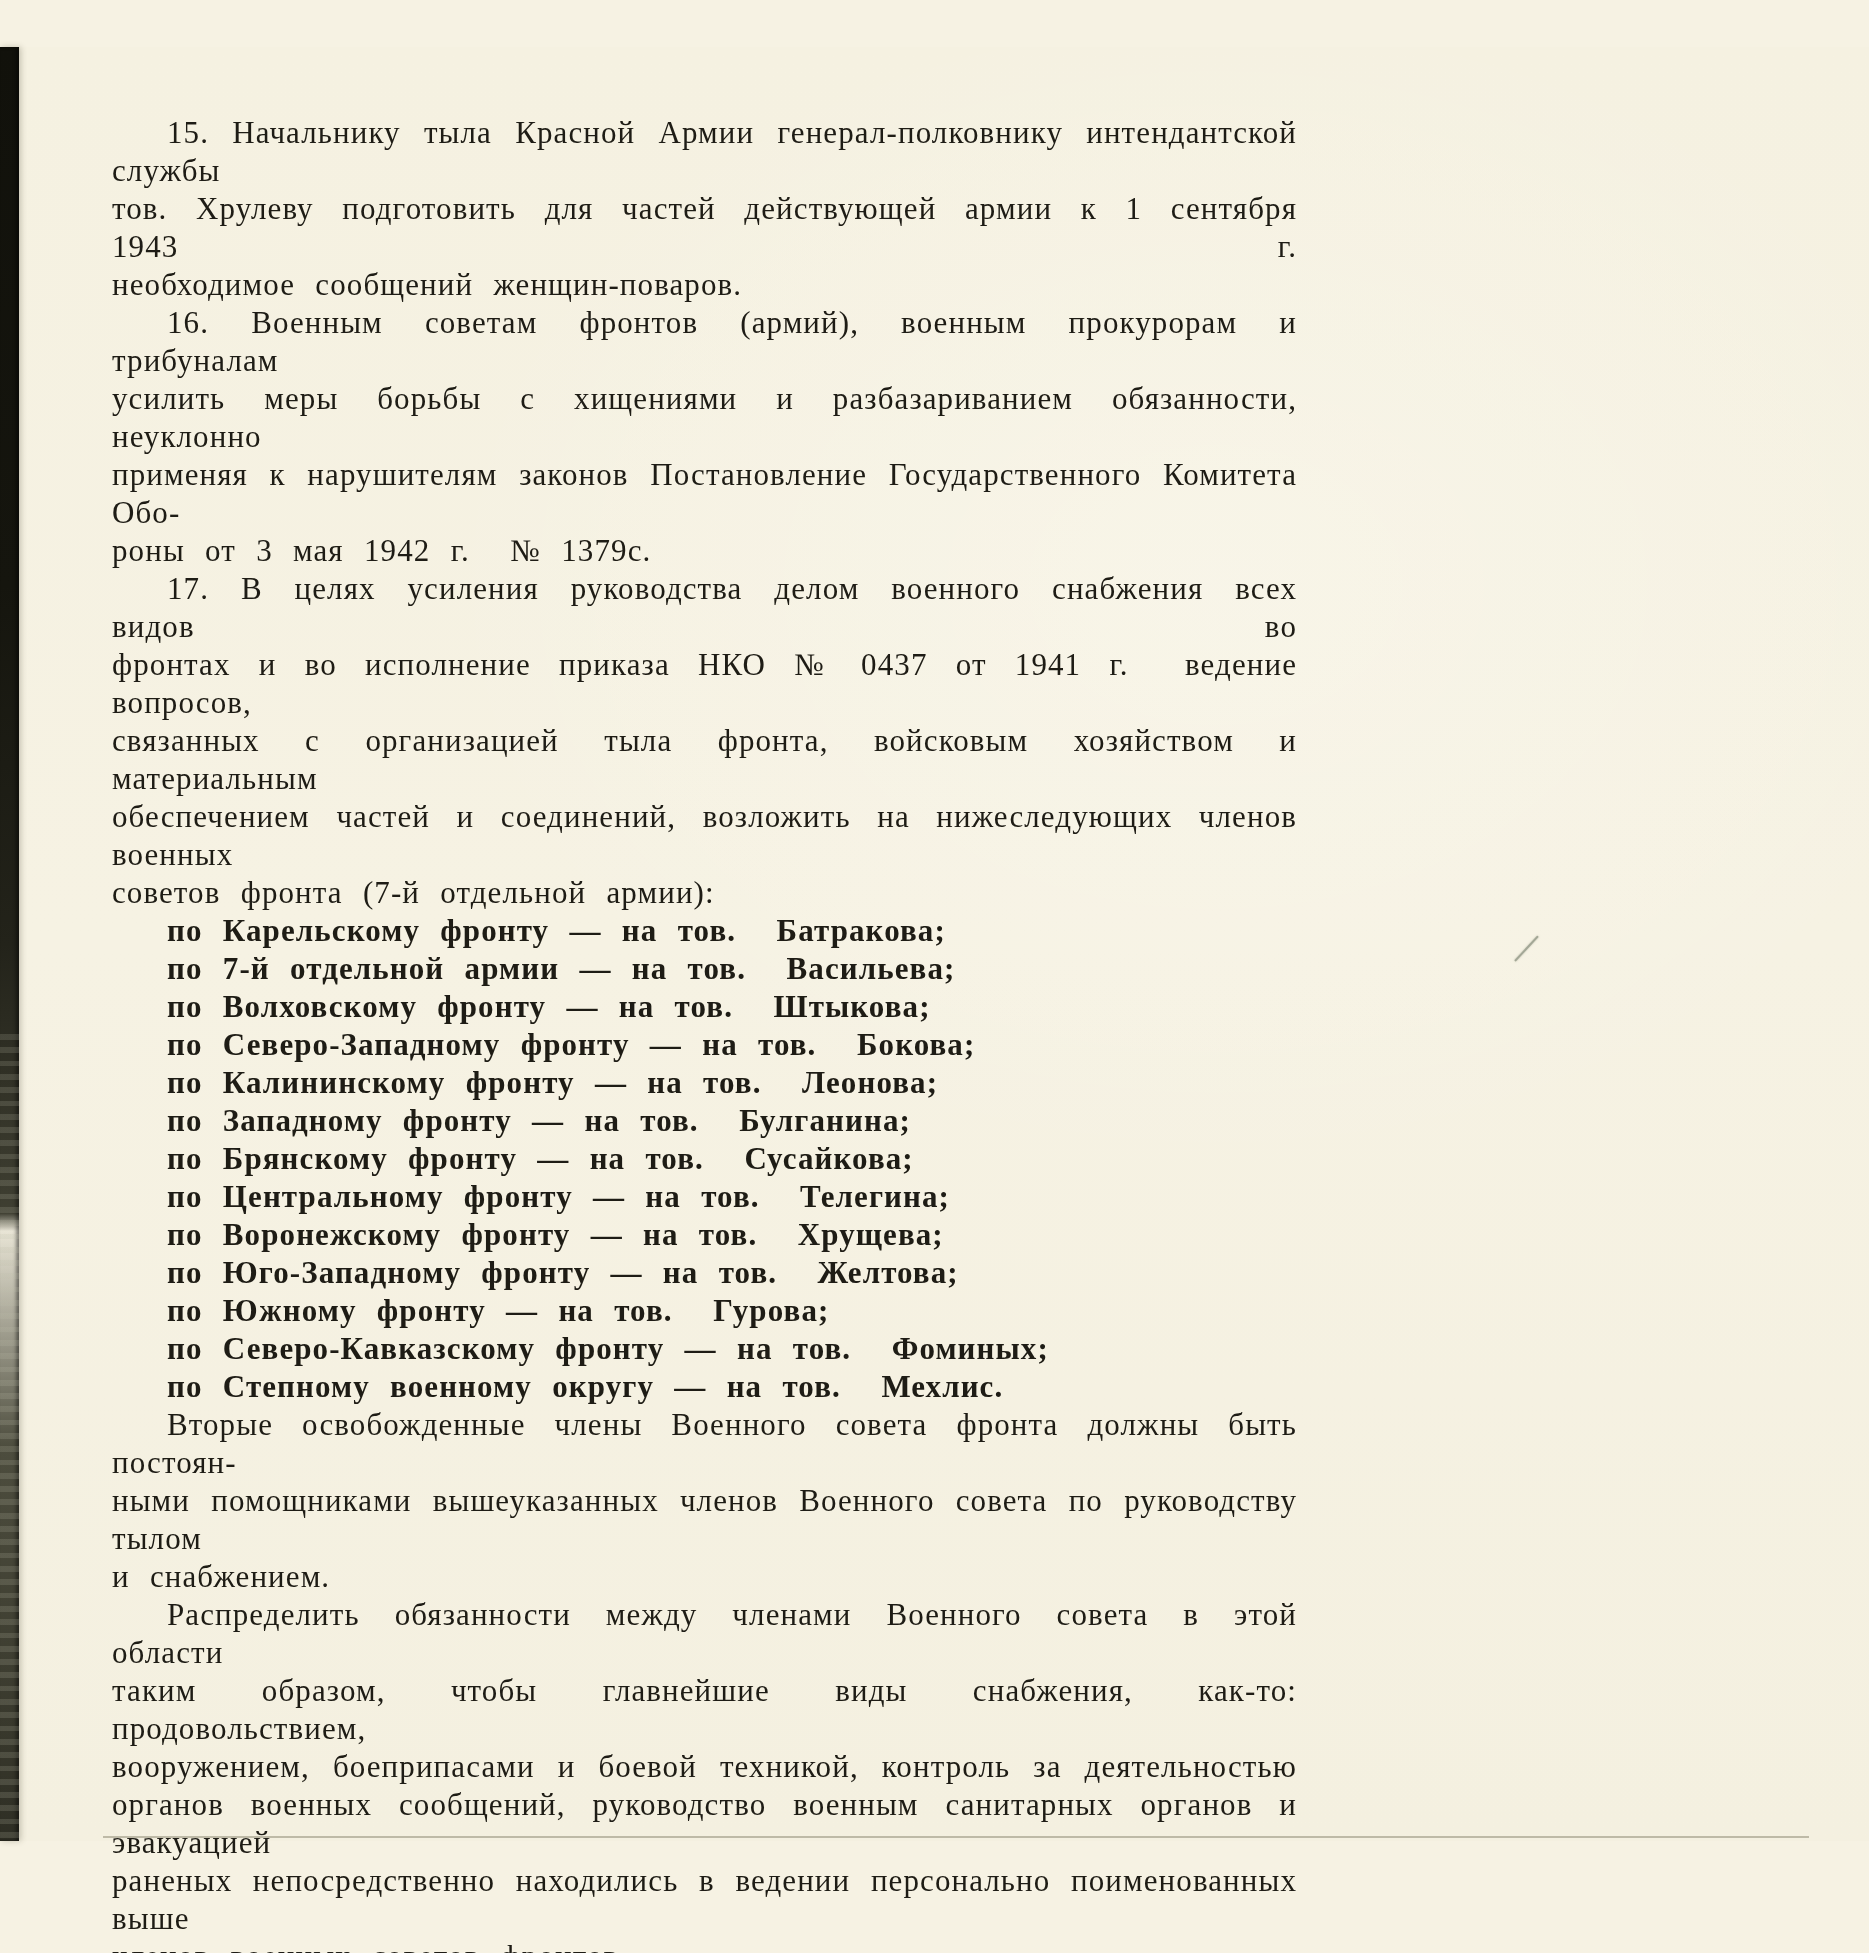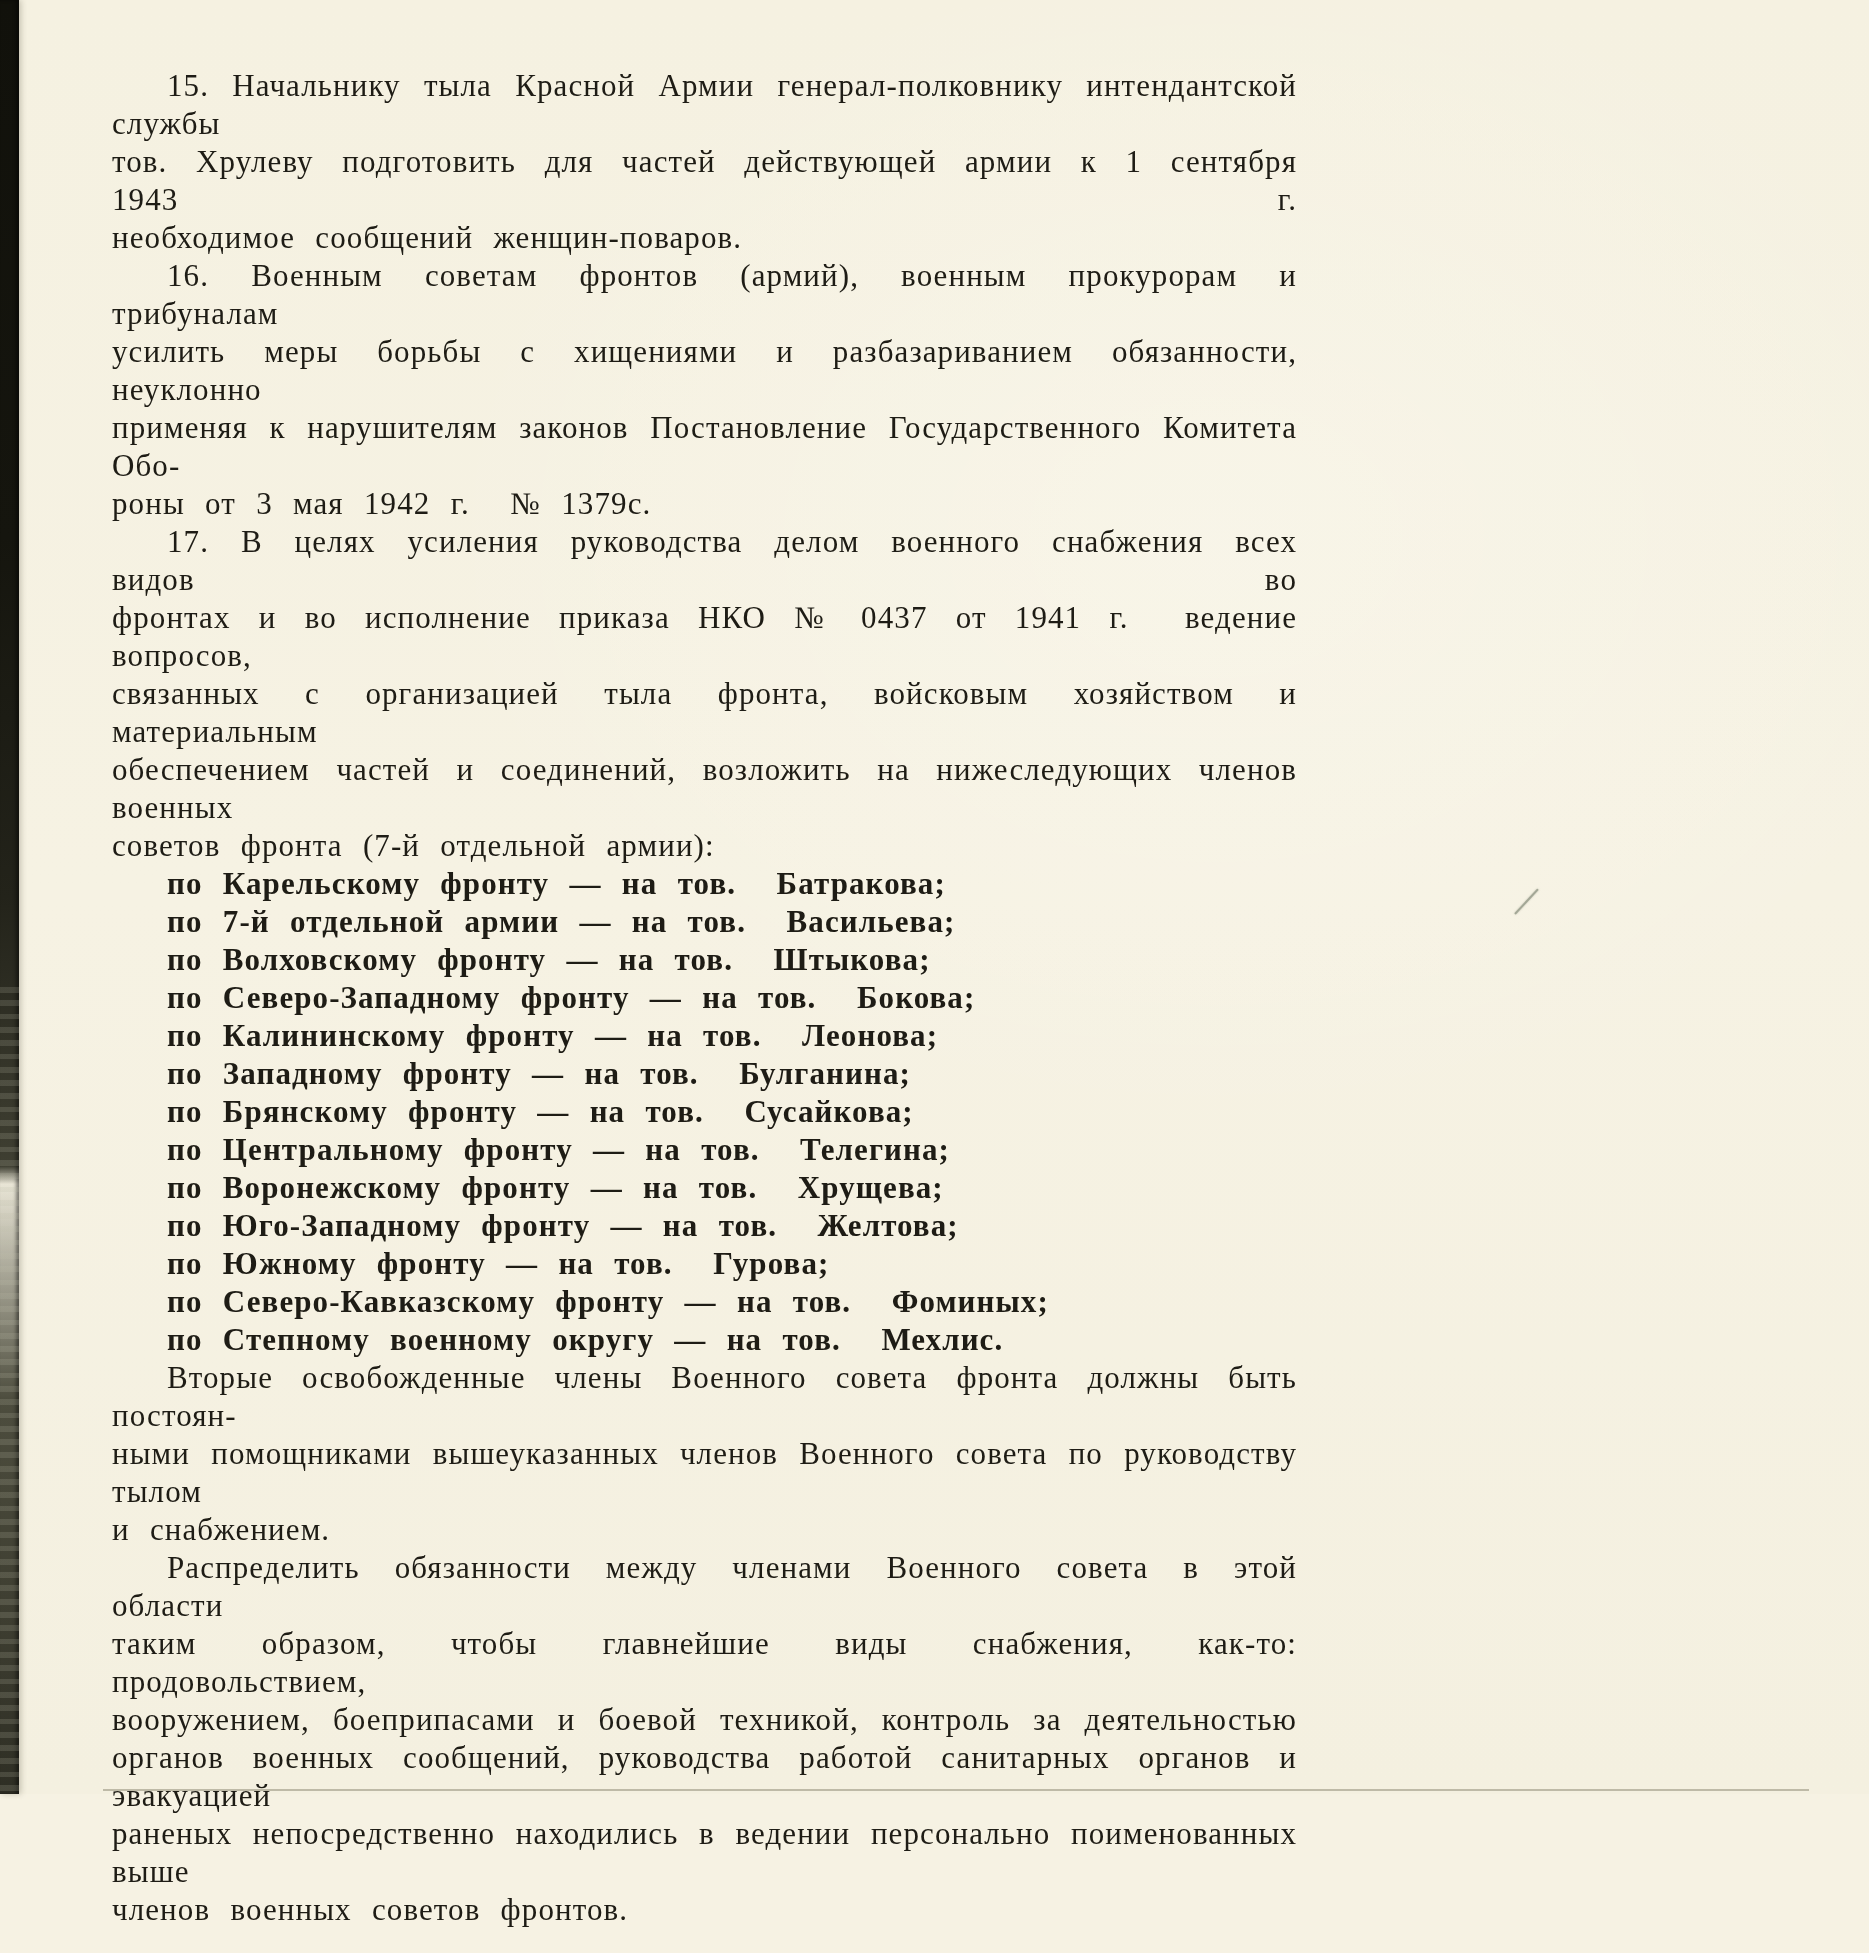--- a/index.html
+++ b/index.html
@@ -8,20 +8,21 @@
     background:#f6f2e3;
     overflow:hidden;
     font-family:"Liberation Serif", serif;
     color:#1e1c15;
   }
   .page{
     position:relative;width:1870px;height:1794px;
     background:
       radial-gradient(1141px 856px at 65% 30%, rgba(255,255,250,.25), rgba(0,0,0,0) 70%),
       linear-gradient(180deg,#f5f1e1 0%,#f6f2e3 50%,#f4f0e0 100%);
+    margin-top: 47px;
   }
   
   .gutter{
     position:absolute;left:0;top:0;width:19px;height:100%;
     background:linear-gradient(180deg,
       #11110b 0%, #15150e 30%, #23231a 50%,
       #3f3f32 65%, #55554615 66%, #4d4d3e 78%, #3e3e31 90%, #2e2e24 100%);
     box-shadow:inset -2.9px 0 3.8px rgba(0,0,0,.45), 1.9px 0 5.7px rgba(60,55,35,.25);
   }
   .gutter:after{
@@ -81,21 +82,21 @@
         <div class="ln list">по Юго-Западному фронту — на тов.&nbsp; Желтова;</div>
         <div class="ln list">по Южному фронту — на тов.&nbsp; Гурова;</div>
         <div class="ln list">по Северо-Кавказскому фронту — на тов.&nbsp; Фоминых;</div>
         <div class="ln list">по Степному военному округу — на тов.&nbsp; Мехлис.</div>
         <div class="ln ind j">Вторые освобожденные члены Военного совета фронта должны быть постоян-</div>
         <div class="ln j">ными помощниками вышеуказанных членов Военного совета по руководству тылом</div>
         <div class="ln">и снабжением.</div>
         <div class="ln ind j">Распределить обязанности между членами Военного совета в этой области</div>
         <div class="ln j">таким образом, чтобы главнейшие виды снабжения, как-то: продовольствием,</div>
         <div class="ln j">вооружением, боеприпасами и боевой техникой, контроль за деятельностью</div>
-        <div class="ln j">органов военных сообщений, руководства работой санитарных органов и эвакуацией</div>
+        <div class="ln j">органов военных сообщений, руководство военным санитарных органов и эвакуацией</div>
         <div class="ln j">раненых непосредственно находились в ведении персонально поименованных выше</div>
         <div class="ln">членов военных советов фронтов.</div>
       </div>
 
   </div>
 
   <div class="pencil-mark"></div>
   <div class="bottom-line"></div>
 </div>
 

